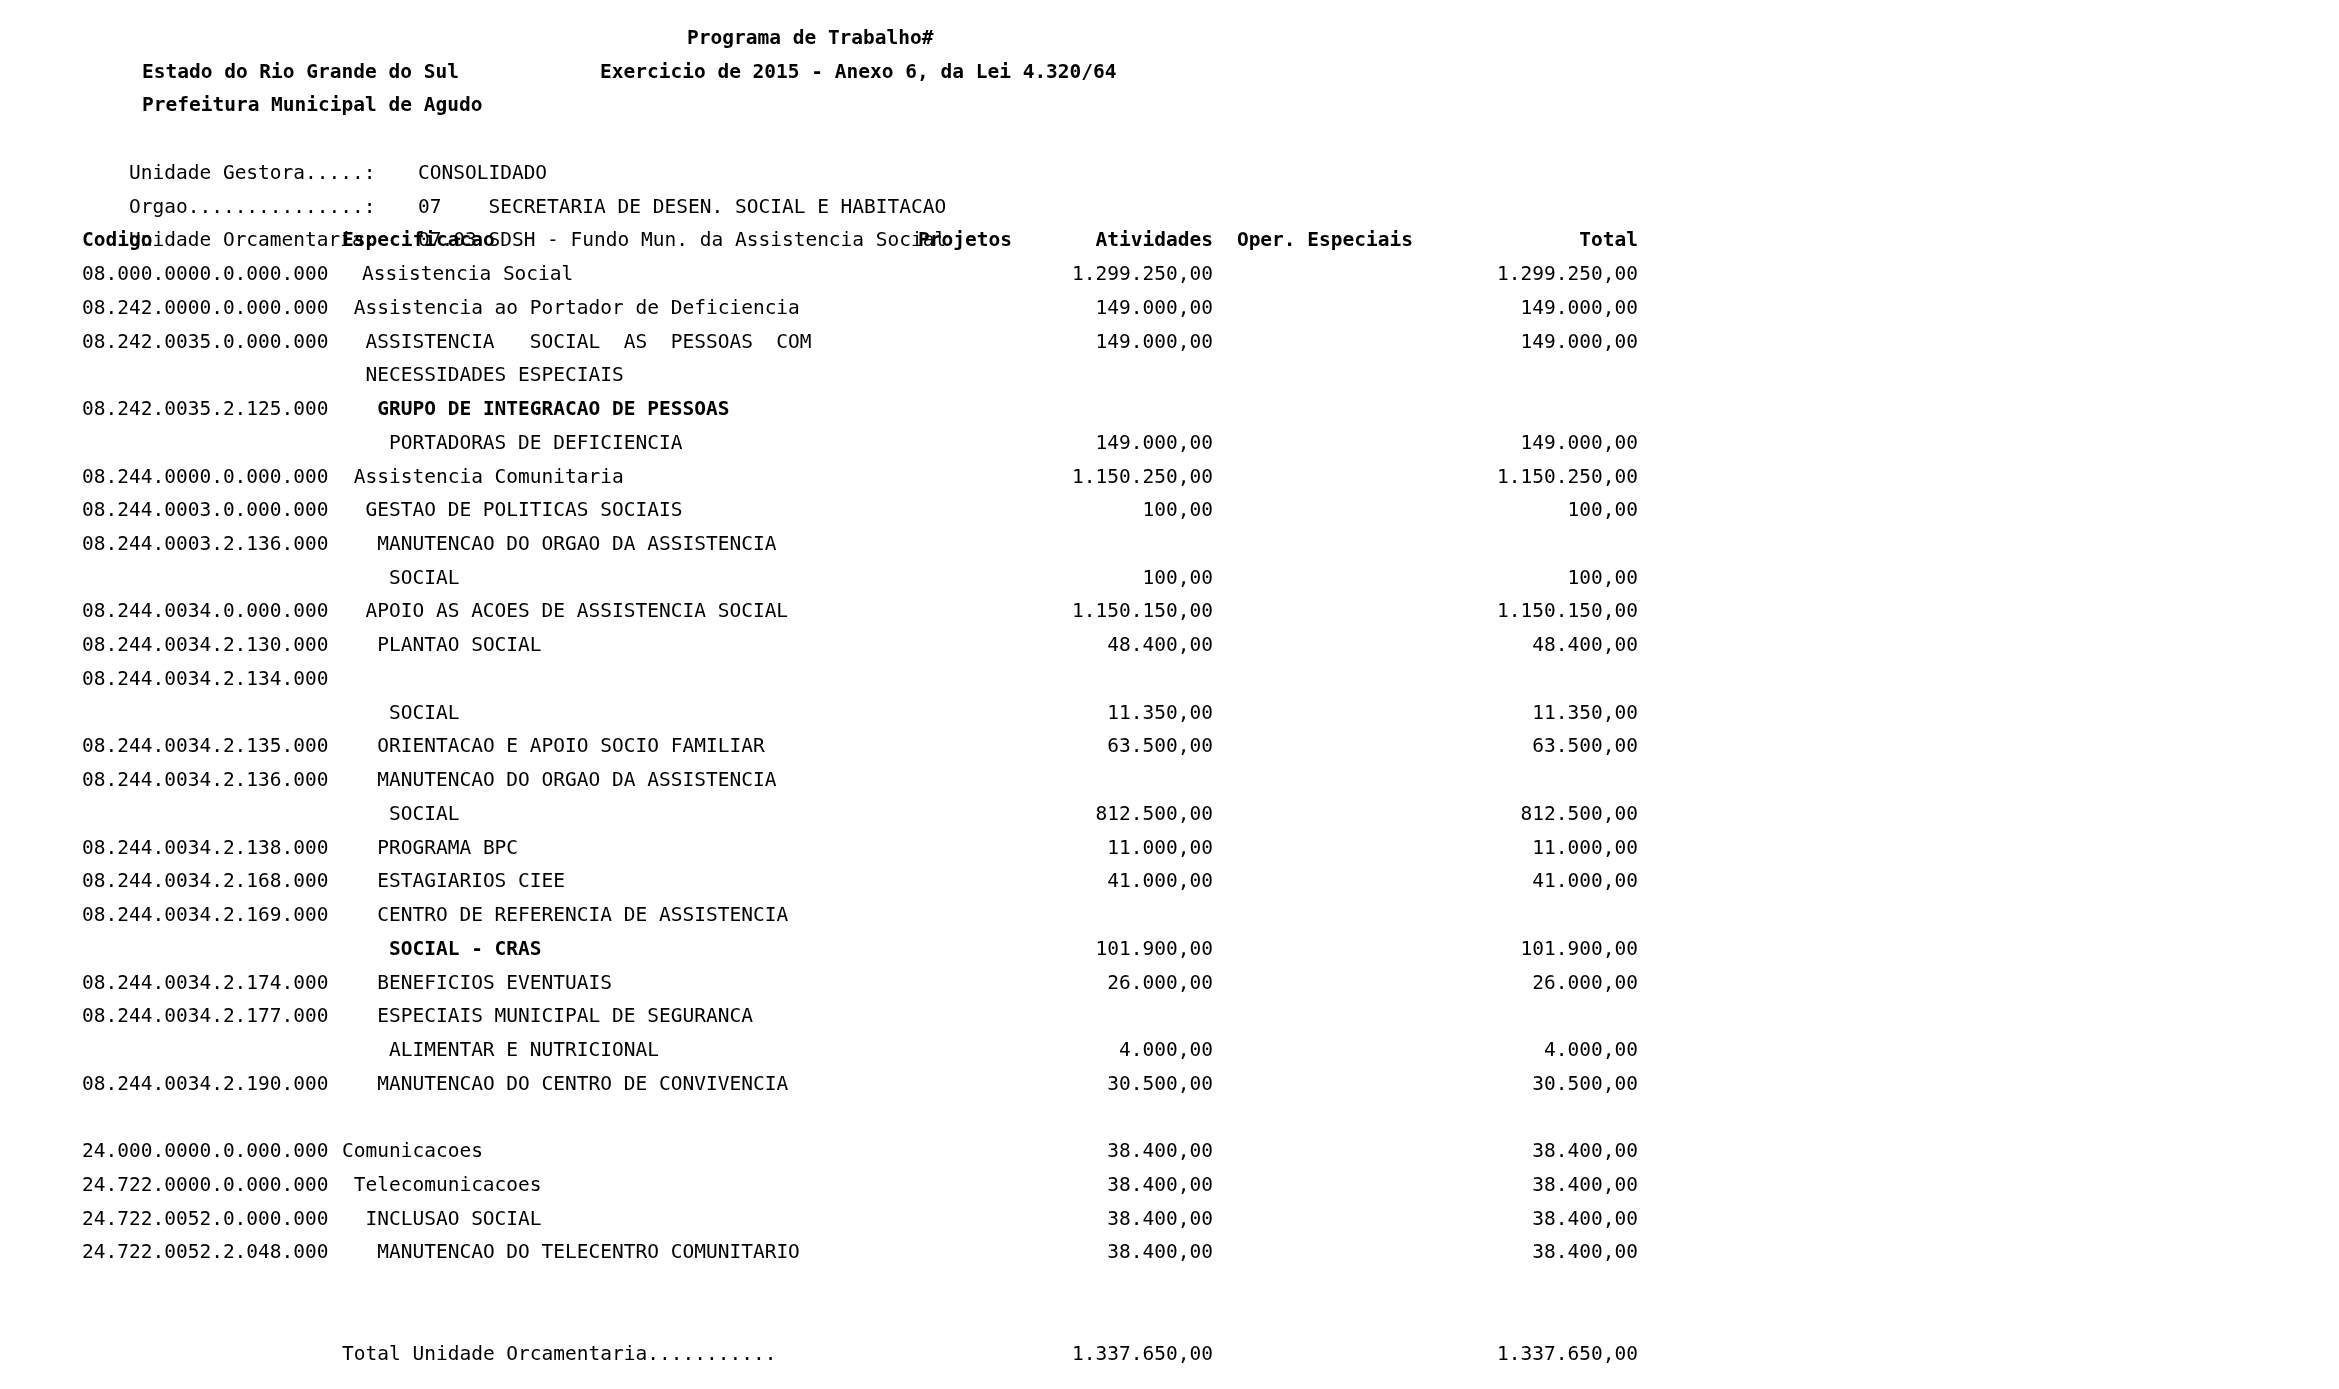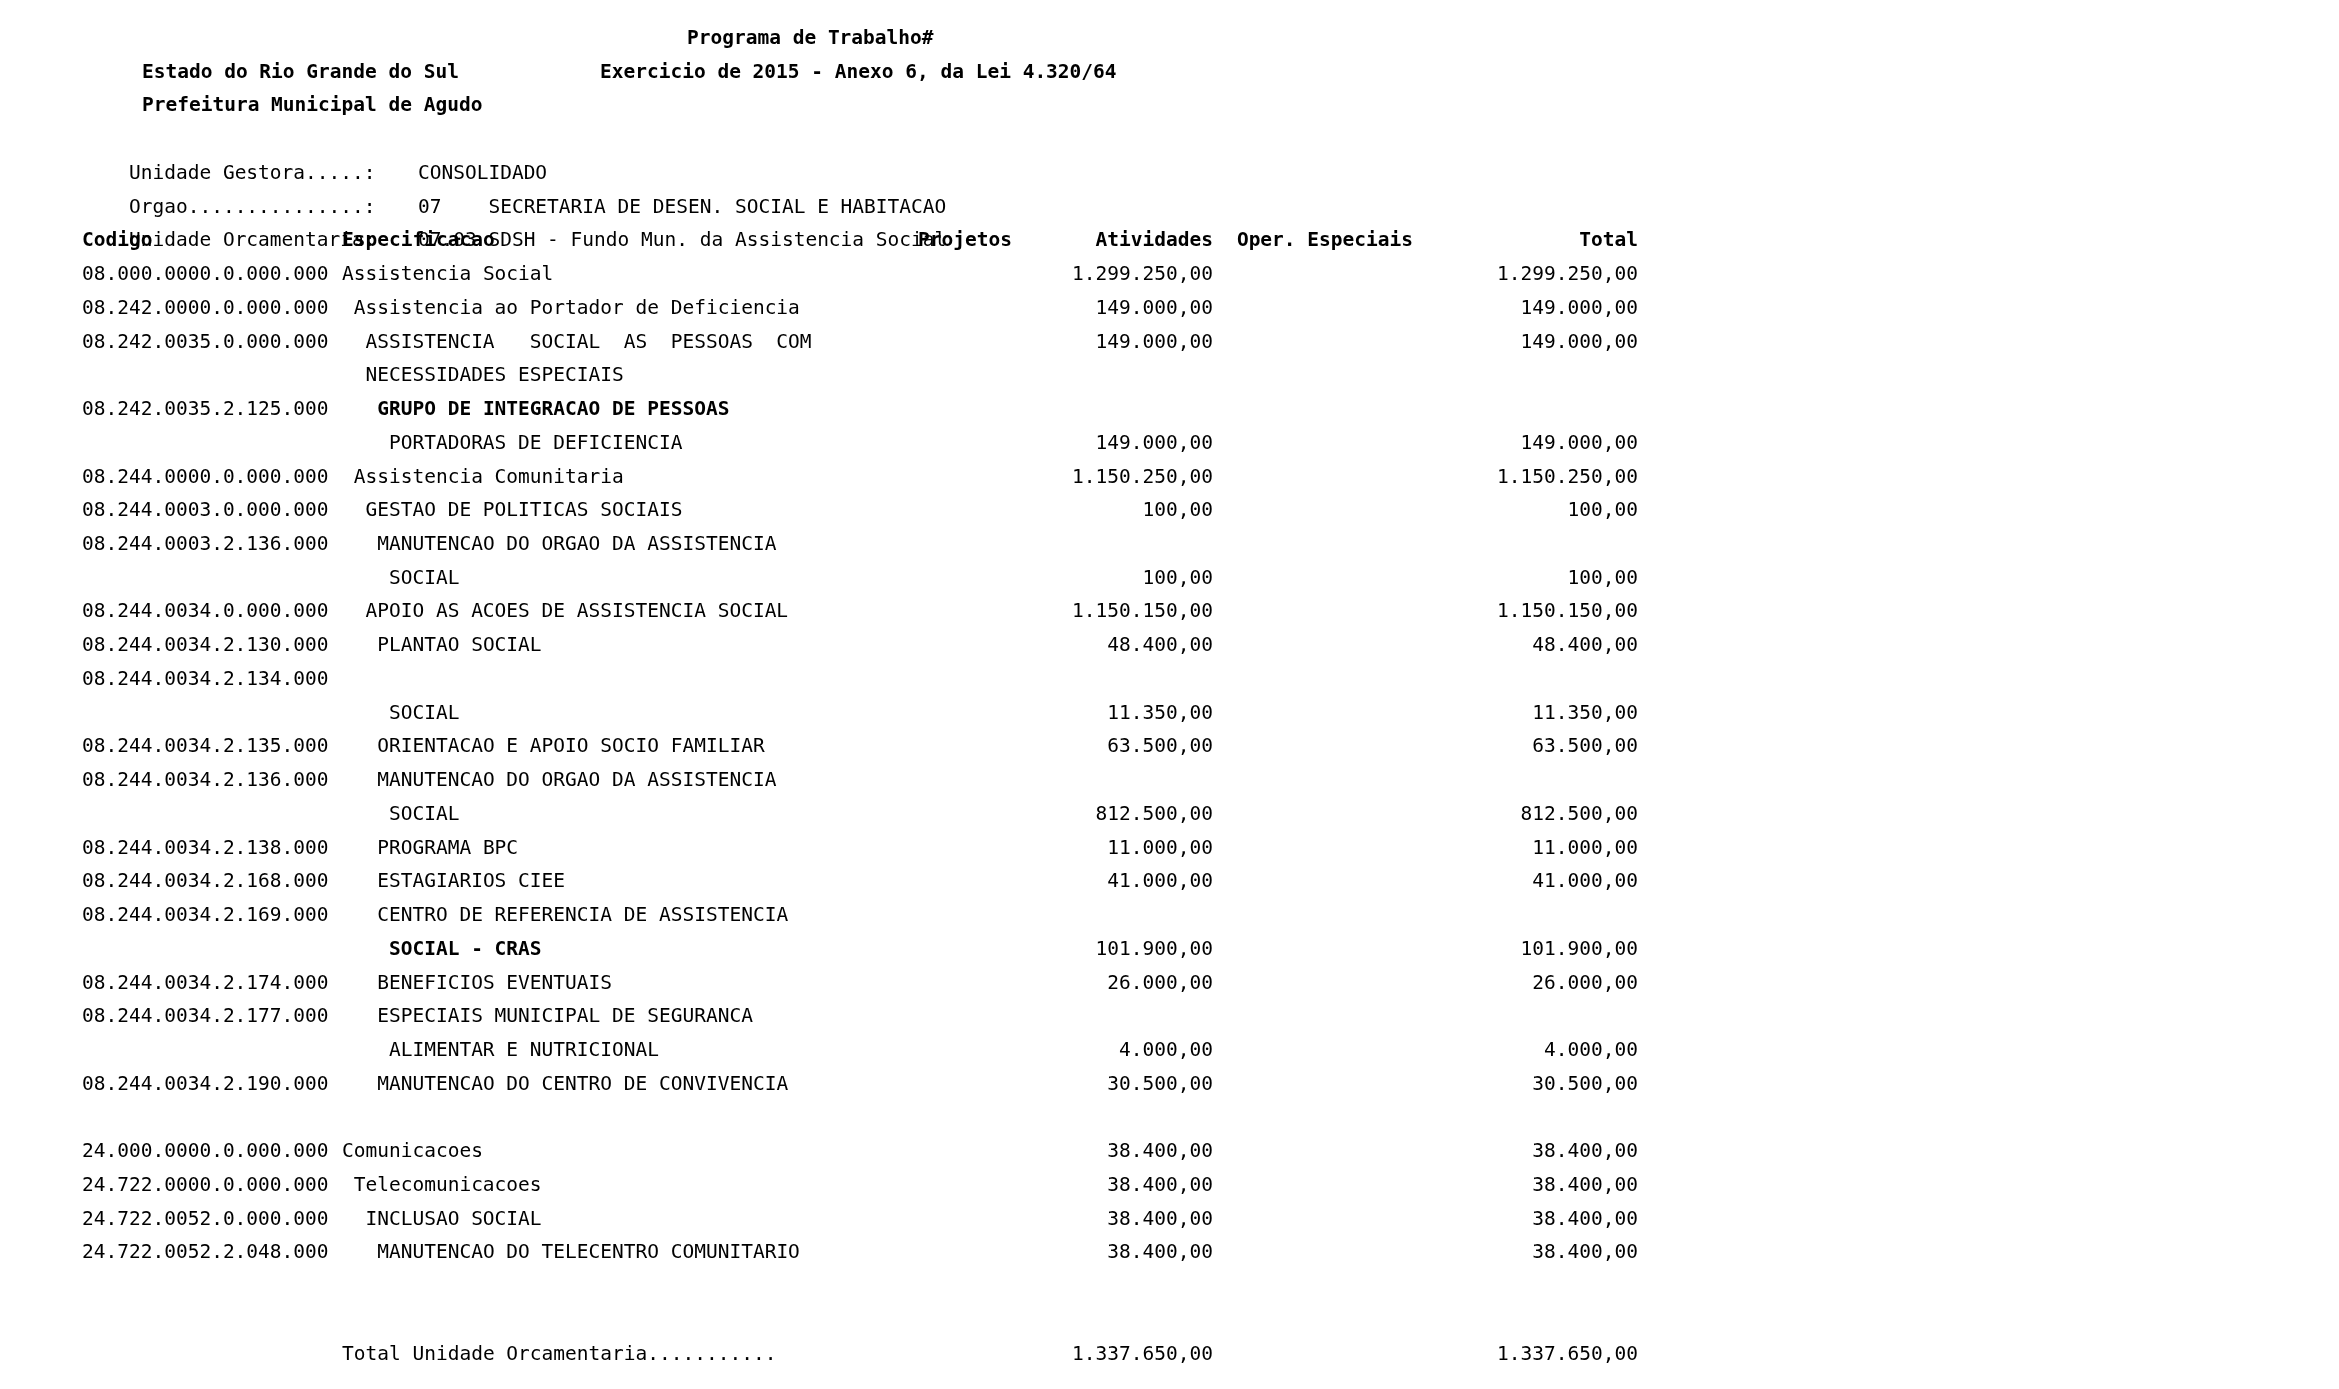--- a/index.html
+++ b/index.html
@@ -60,21 +60,21 @@
   <div class="line row cols">
     <div class="c">Codigo</div>
     <div class="c">Especificacao</div>
     <div class="c num">Projetos</div>
     <div class="c num">Atividades</div>
     <div class="c num">Oper. Especiais</div>
     <div class="c num">Total</div>
   </div>
 
   <div id="tbody">
-      <div class="line row"><div class="c code">08.000.0000.0.000.000</div><div class="c spec" style="padding-left: 0ch;">Assistencia Social</div><div class="c num"></div><div class="c num">1.299.250,00</div><div class="c num"></div><div class="c num">1.299.250,00</div></div>
+      <div class="line row"><div class="c code">08.000.0000.0.000.000</div><div class="c spec" style="padding-left: 0ch; margin-left: 20px;">Assistencia Social</div><div class="c num"></div><div class="c num">1.299.250,00</div><div class="c num"></div><div class="c num">1.299.250,00</div></div>
       <div class="line row"><div class="c code">08.242.0000.0.000.000</div><div class="c spec" style="padding-left: 1ch;">Assistencia ao Portador de Deficiencia</div><div class="c num"></div><div class="c num">149.000,00</div><div class="c num"></div><div class="c num">149.000,00</div></div>
       <div class="line row"><div class="c code">08.242.0035.0.000.000</div><div class="c spec" style="padding-left: 2ch;">ASSISTENCIA   SOCIAL  AS  PESSOAS  COM</div><div class="c num"></div><div class="c num">149.000,00</div><div class="c num"></div><div class="c num">149.000,00</div></div>
       <div class="line row"><div class="c code"></div><div class="c spec" style="padding-left: 2ch;">NECESSIDADES ESPECIAIS</div><div class="c num"></div><div class="c num"></div><div class="c num"></div><div class="c num"></div></div>
       <div class="line row"><div class="c code">08.242.0035.2.125.000</div><div class="c spec" style="padding-left: 3ch; font-weight: bold;">GRUPO DE INTEGRACAO DE PESSOAS</div><div class="c num"></div><div class="c num"></div><div class="c num"></div><div class="c num"></div></div>
       <div class="line row"><div class="c code"></div><div class="c spec" style="padding-left: 4ch;">PORTADORAS DE DEFICIENCIA</div><div class="c num"></div><div class="c num">149.000,00</div><div class="c num"></div><div class="c num">149.000,00</div></div>
       <div class="line row"><div class="c code">08.244.0000.0.000.000</div><div class="c spec" style="padding-left: 1ch;">Assistencia Comunitaria</div><div class="c num"></div><div class="c num">1.150.250,00</div><div class="c num"></div><div class="c num">1.150.250,00</div></div>
       <div class="line row"><div class="c code">08.244.0003.0.000.000</div><div class="c spec" style="padding-left: 2ch;">GESTAO DE POLITICAS SOCIAIS</div><div class="c num"></div><div class="c num">100,00</div><div class="c num"></div><div class="c num">100,00</div></div>
       <div class="line row"><div class="c code">08.244.0003.2.136.000</div><div class="c spec" style="padding-left: 3ch;">MANUTENCAO DO ORGAO DA ASSISTENCIA</div><div class="c num"></div><div class="c num"></div><div class="c num"></div><div class="c num"></div></div>
       <div class="line row"><div class="c code"></div><div class="c spec" style="padding-left: 4ch;">SOCIAL</div><div class="c num"></div><div class="c num">100,00</div><div class="c num"></div><div class="c num">100,00</div></div>
       <div class="line row"><div class="c code">08.244.0034.0.000.000</div><div class="c spec" style="padding-left: 2ch;">APOIO AS ACOES DE ASSISTENCIA SOCIAL</div><div class="c num"></div><div class="c num">1.150.150,00</div><div class="c num"></div><div class="c num">1.150.150,00</div></div>

